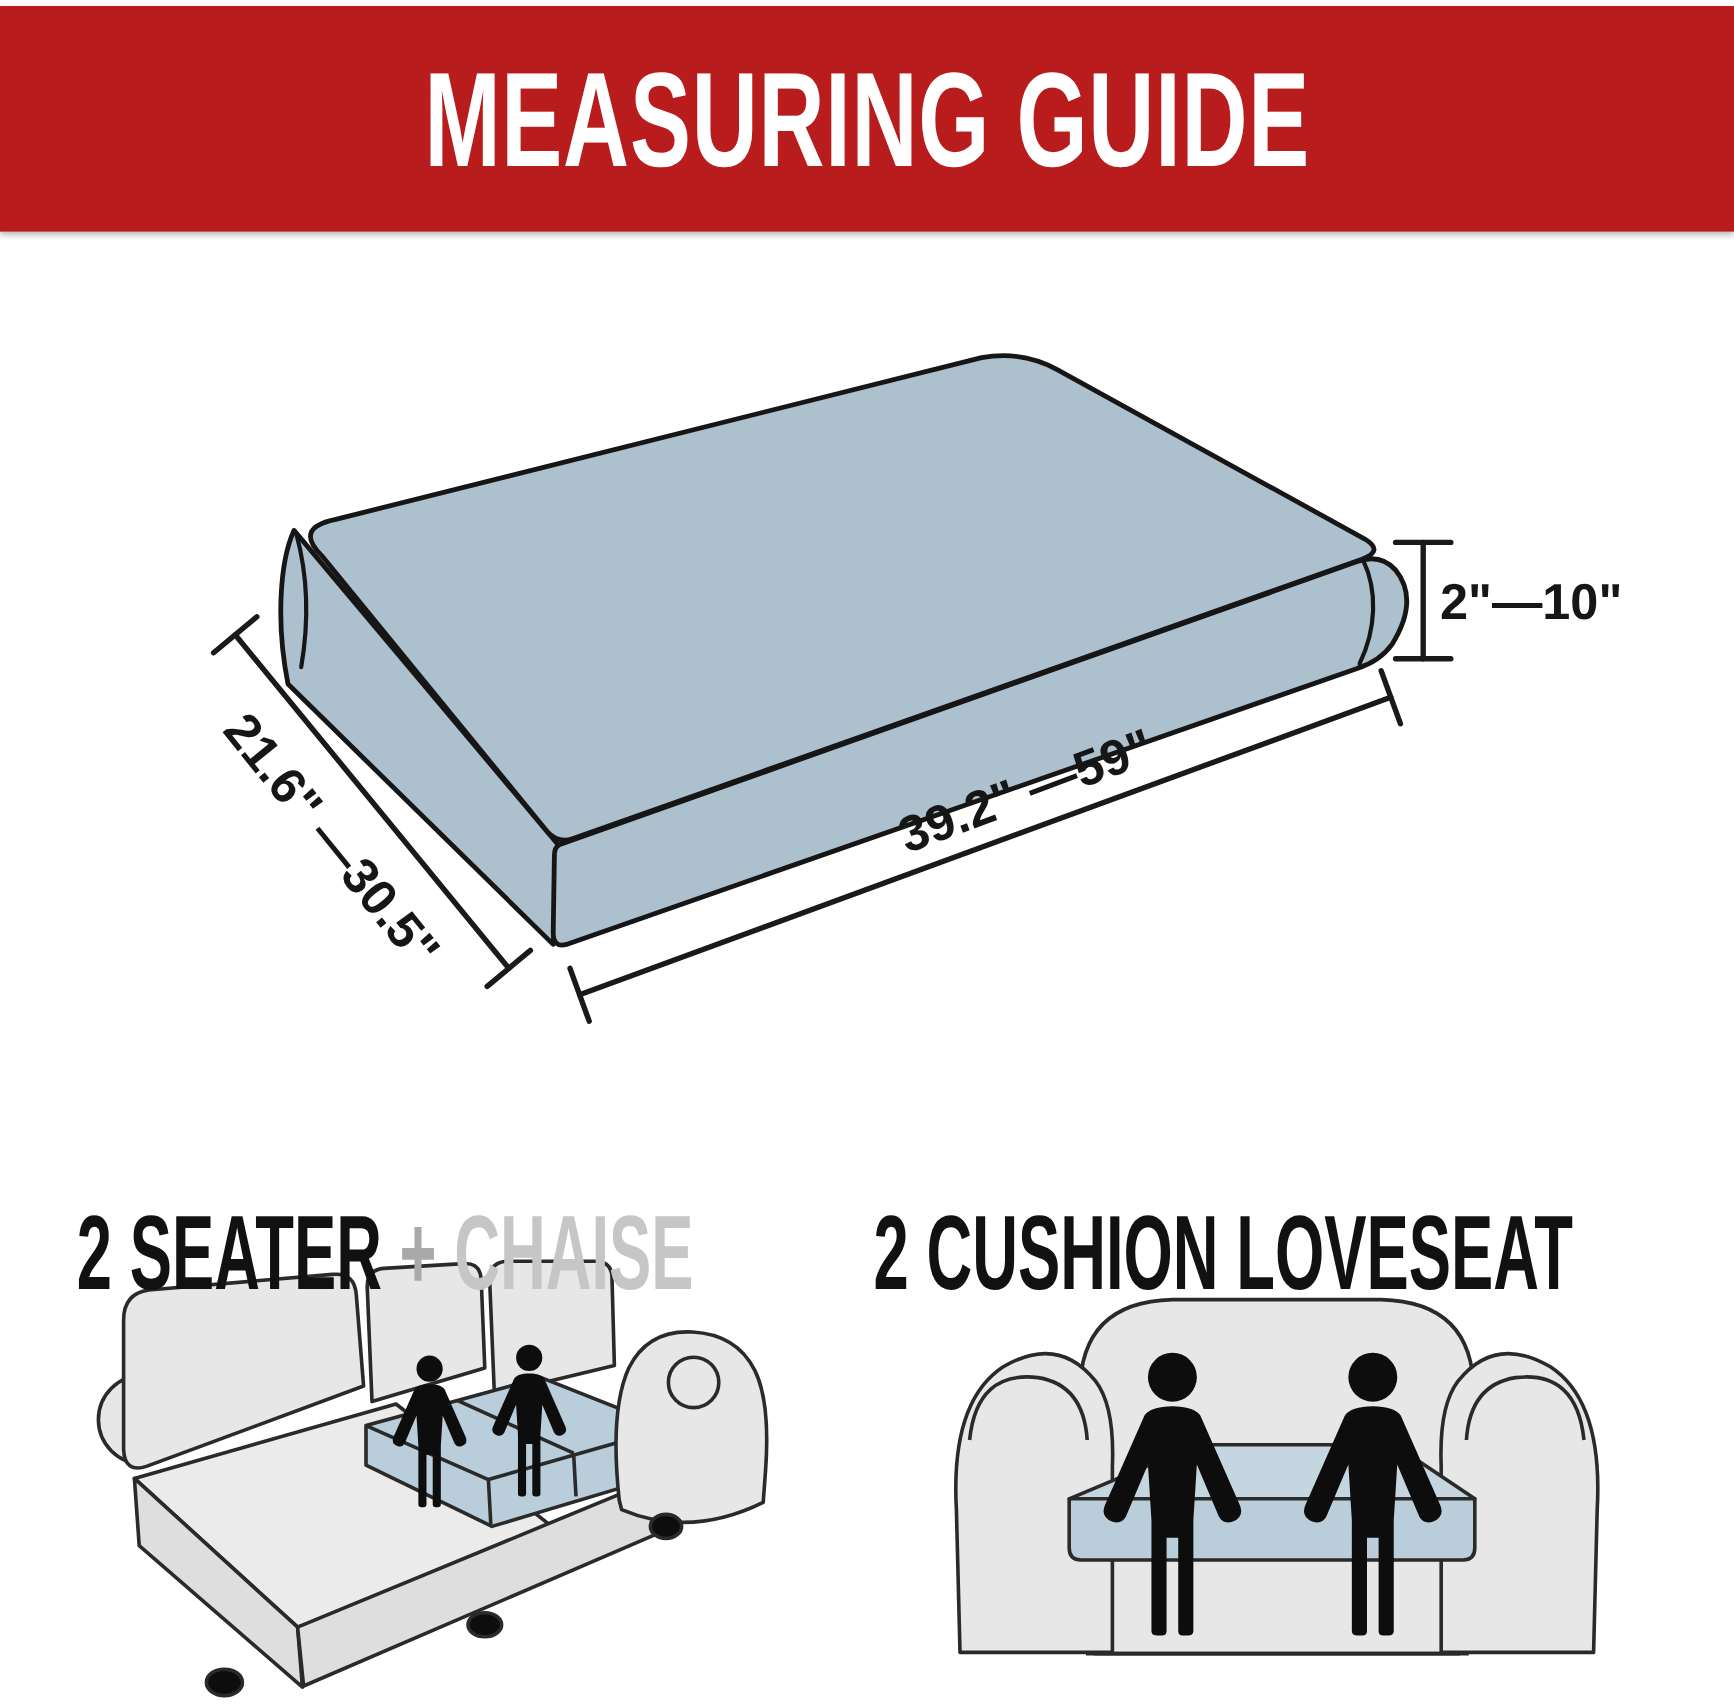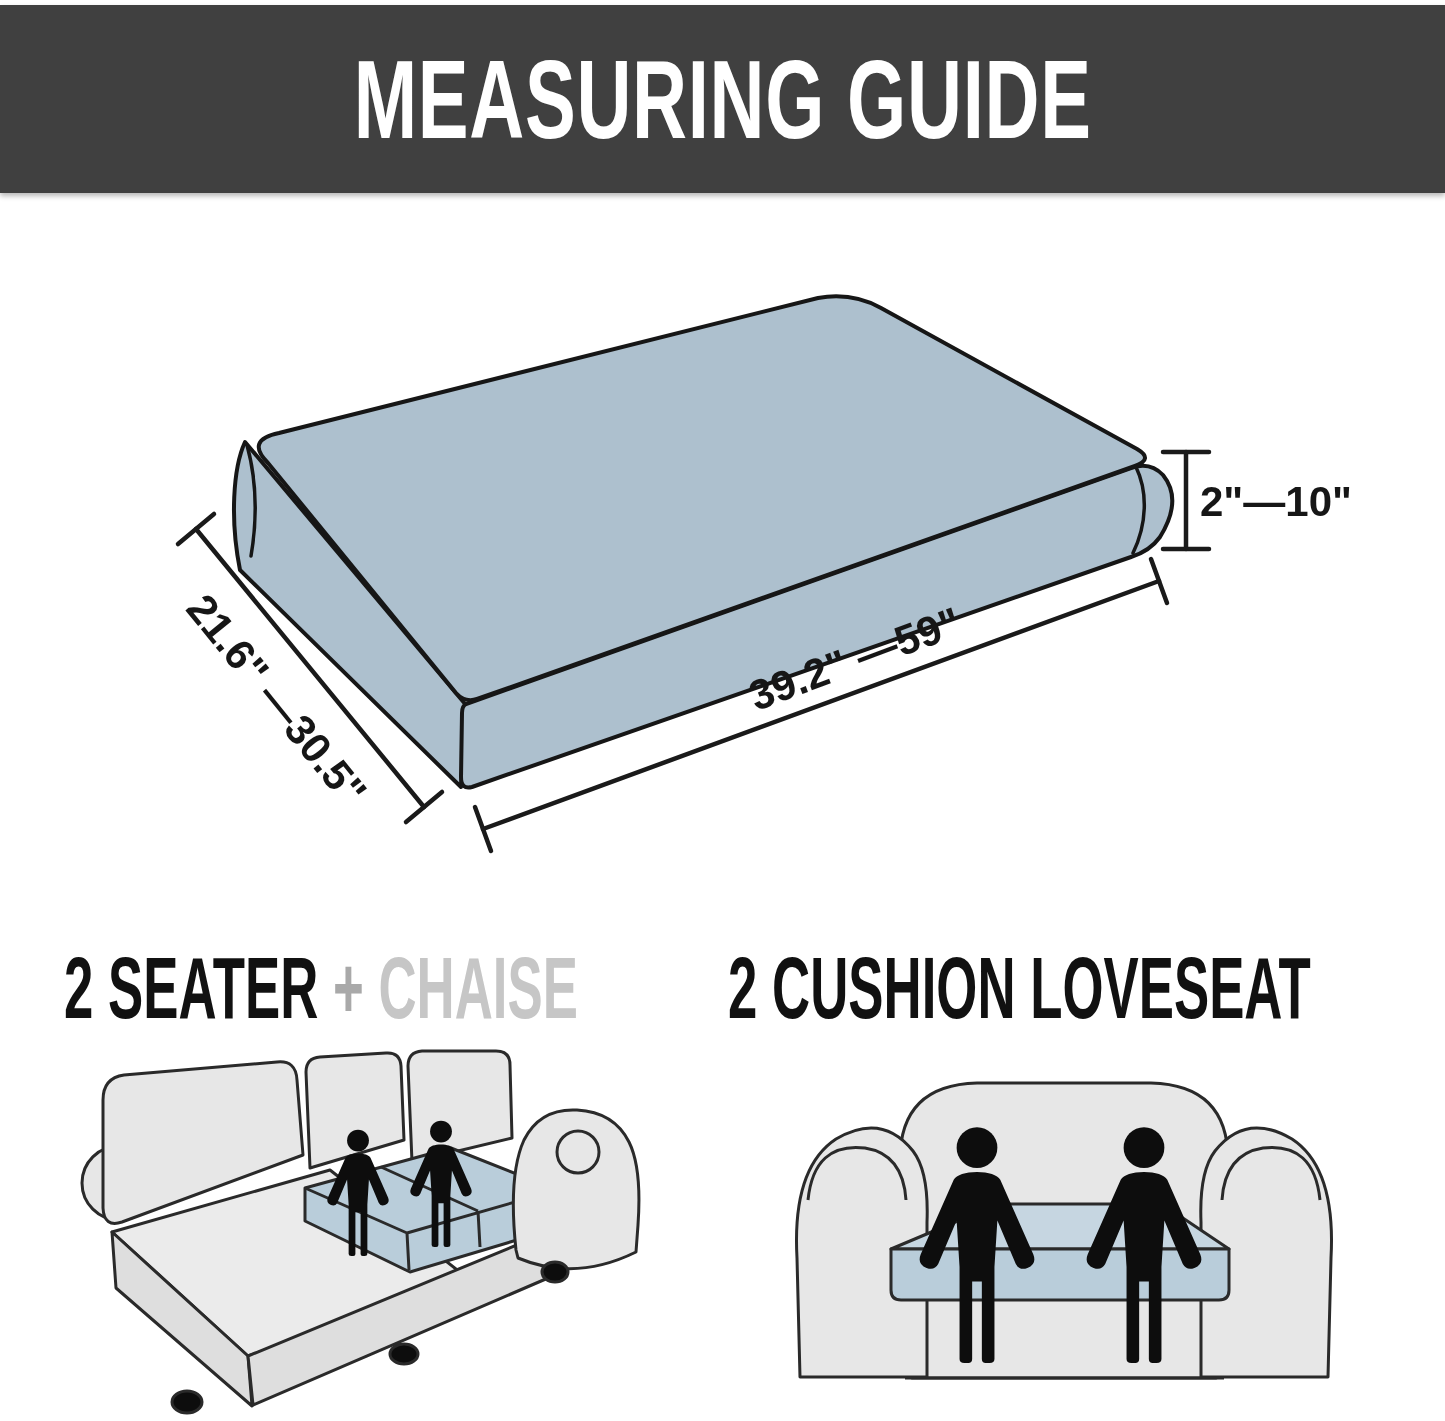--- a/index.html
+++ b/index.html
@@ -13,32 +13,32 @@
     box-shadow:0 3px 5px rgba(0,0,0,0.28);
   }
   .banner-title{
     font-size:112px;font-weight:900;letter-spacing:1px;color:#ffffff;
     transform:scaleX(0.68);transform-origin:center center;white-space:nowrap;
   }
   .diagram-svg{position:absolute;left:0;top:0;width:1445px;height:1421px;}
   .dim-text{
     font-family:"Liberation Sans",sans-serif;font-weight:bold;font-size:42px;
   }
-  .section-labels{position:absolute;left:0;top:944px;width:1445px;height:90px;}
+  .section-labels{position:absolute;left:0;top:1000px;width:1445px;height:90px;}
   .label-left{position:absolute;left:64px;top:0;white-space:nowrap;
     font-size:88px;font-weight:900;line-height:1.0;
     transform:scaleX(0.60);transform-origin:left center;}
   .label-right{position:absolute;left:728px;top:0;white-space:nowrap;
     font-size:88px;font-weight:900;line-height:1.0;
     transform:scaleX(0.60);transform-origin:left center;}
 </style>
 </head>
 <body>
 
-<div class="banner" style="background-color: #404040;">
+<div class="banner" style="background-color: #b91c1c;">
   <div class="banner-title" style="color: rgb(255, 255, 255);">MEASURING GUIDE</div>
 </div>
 
 <svg class="diagram-svg" viewBox="0 0 1445 1421">
   <defs>
     <g id="person-shape">
       <circle cx="0" cy="-222" r="21"></circle>
       <path d="M 0,-197 C 12,-197 21,-194 24,-189
                L 58,-112 Q 62,-102 52,-98 Q 44,-95 40,-102 L 21,-147
                L 18,-99 L 18,-4 Q 18,0 13,0 L 9,0 Q 5,0 5,-4 L 5,-84

